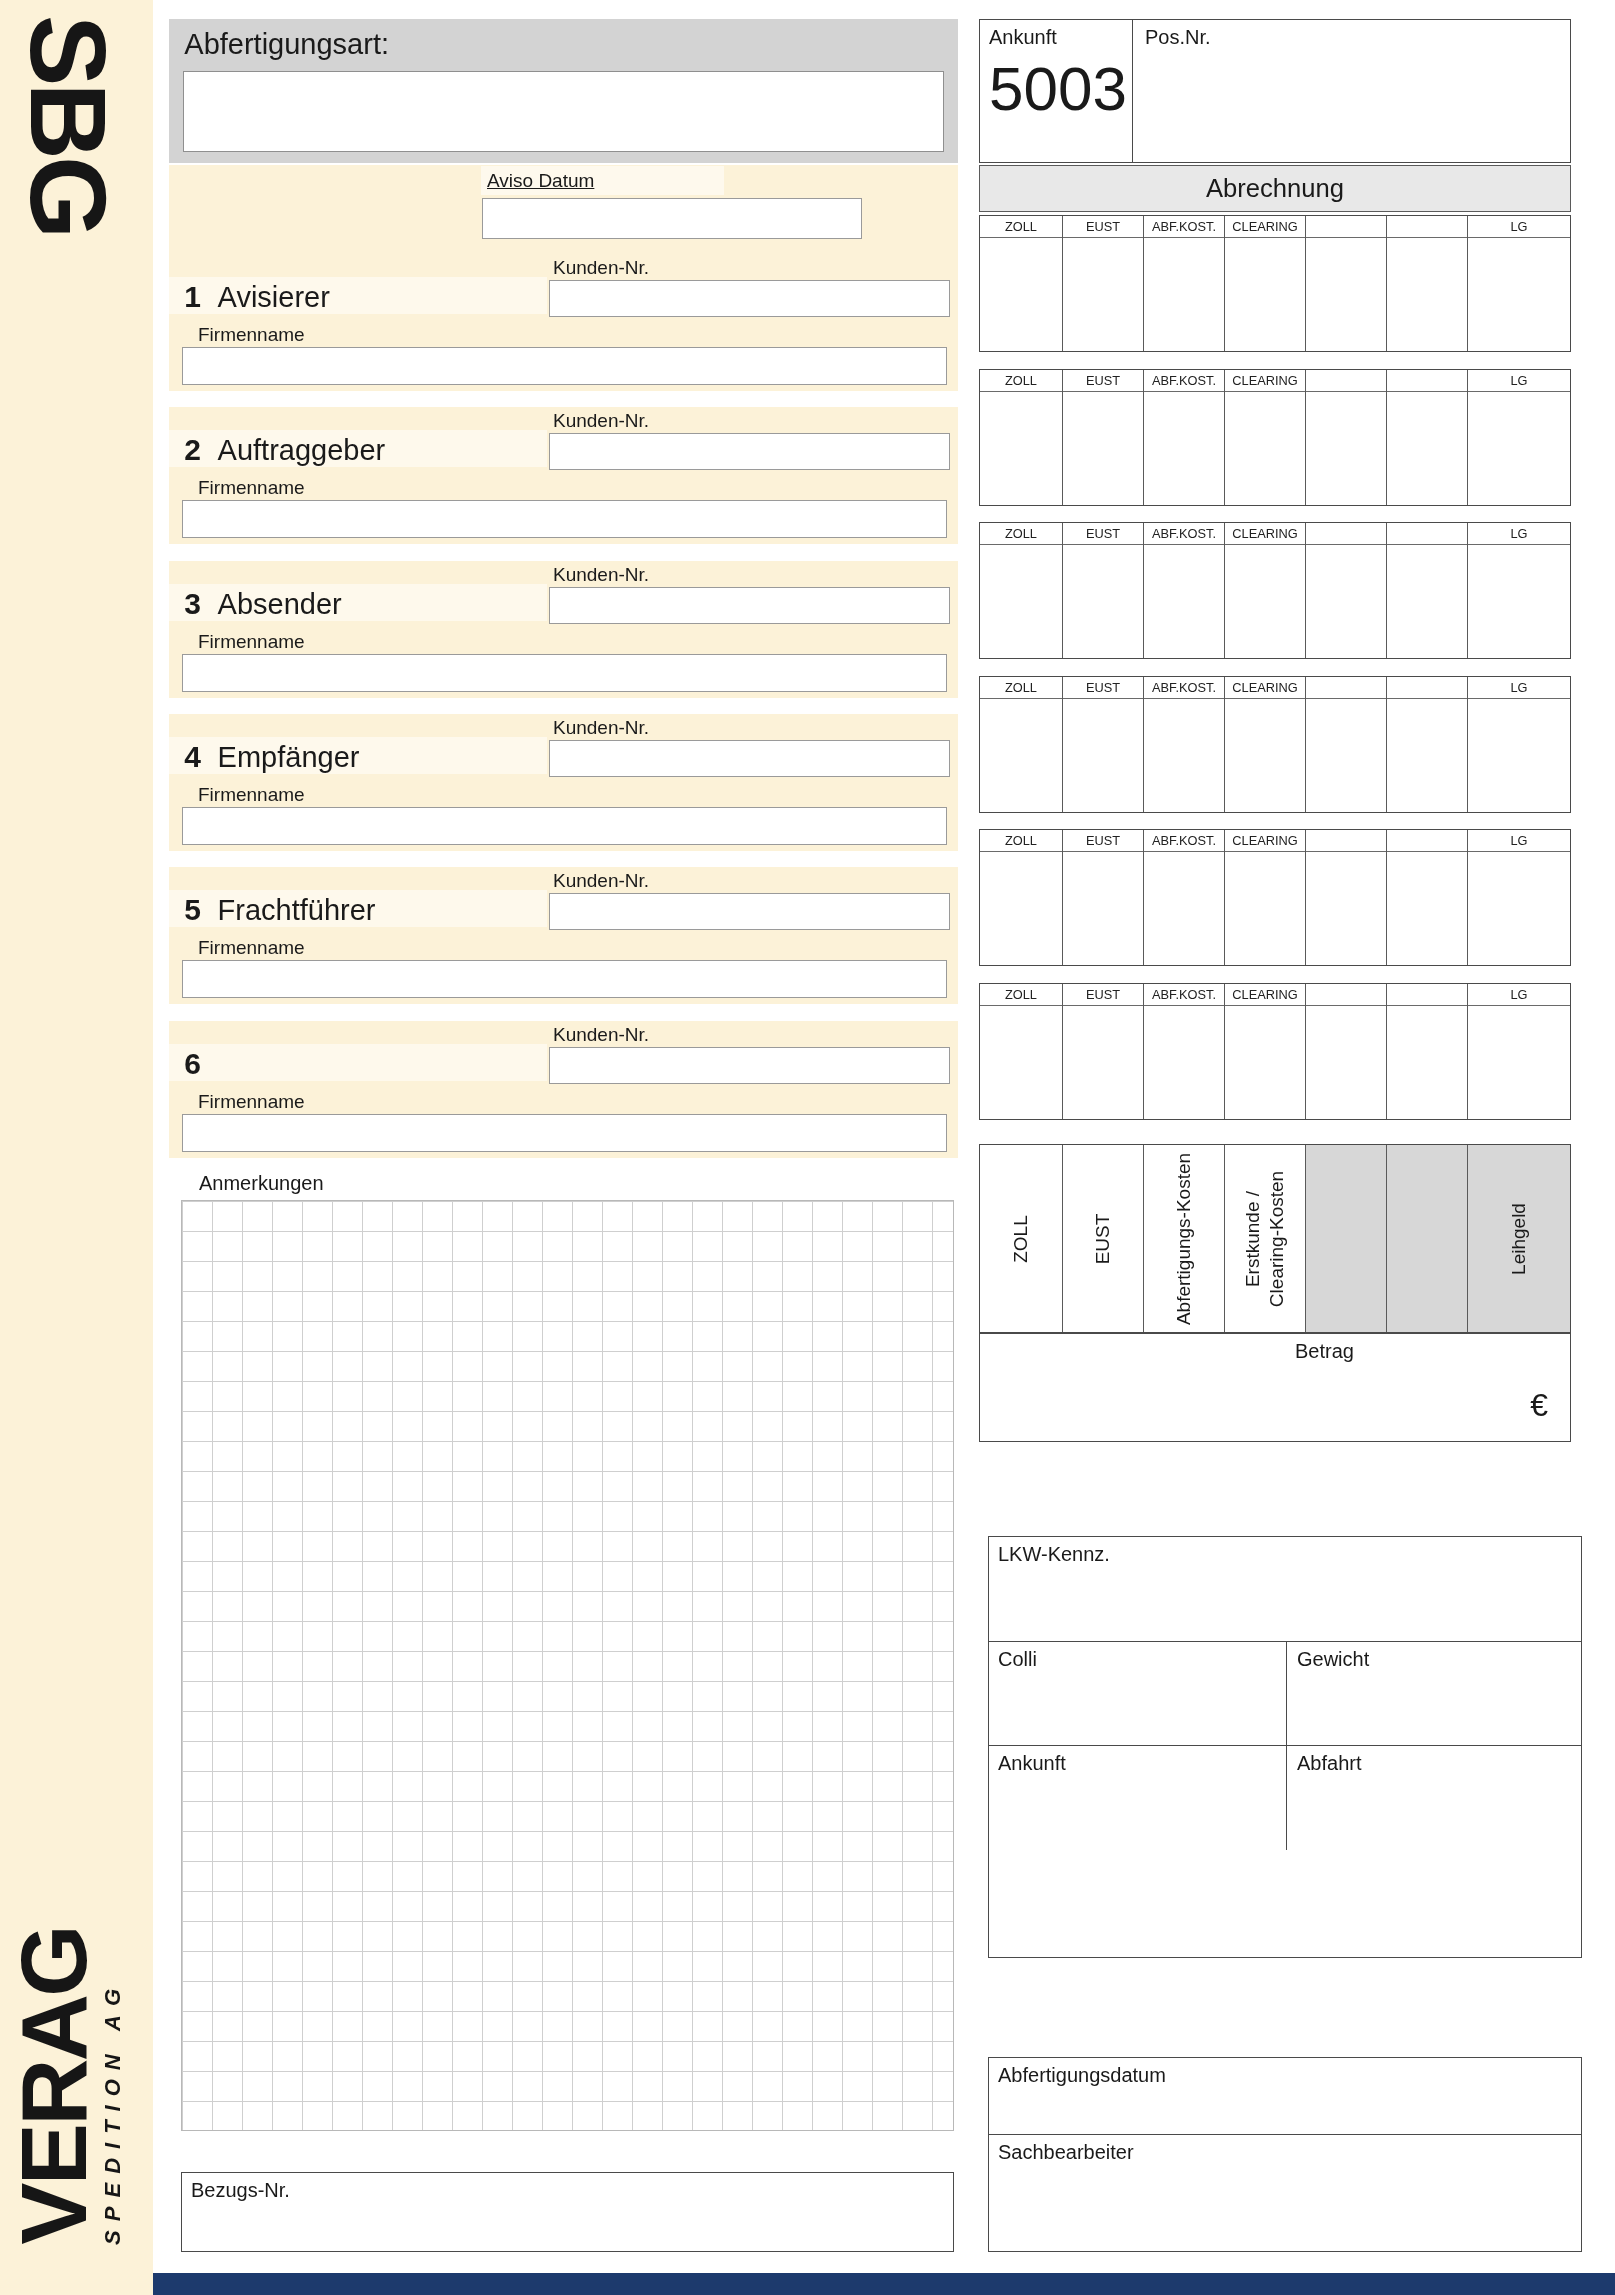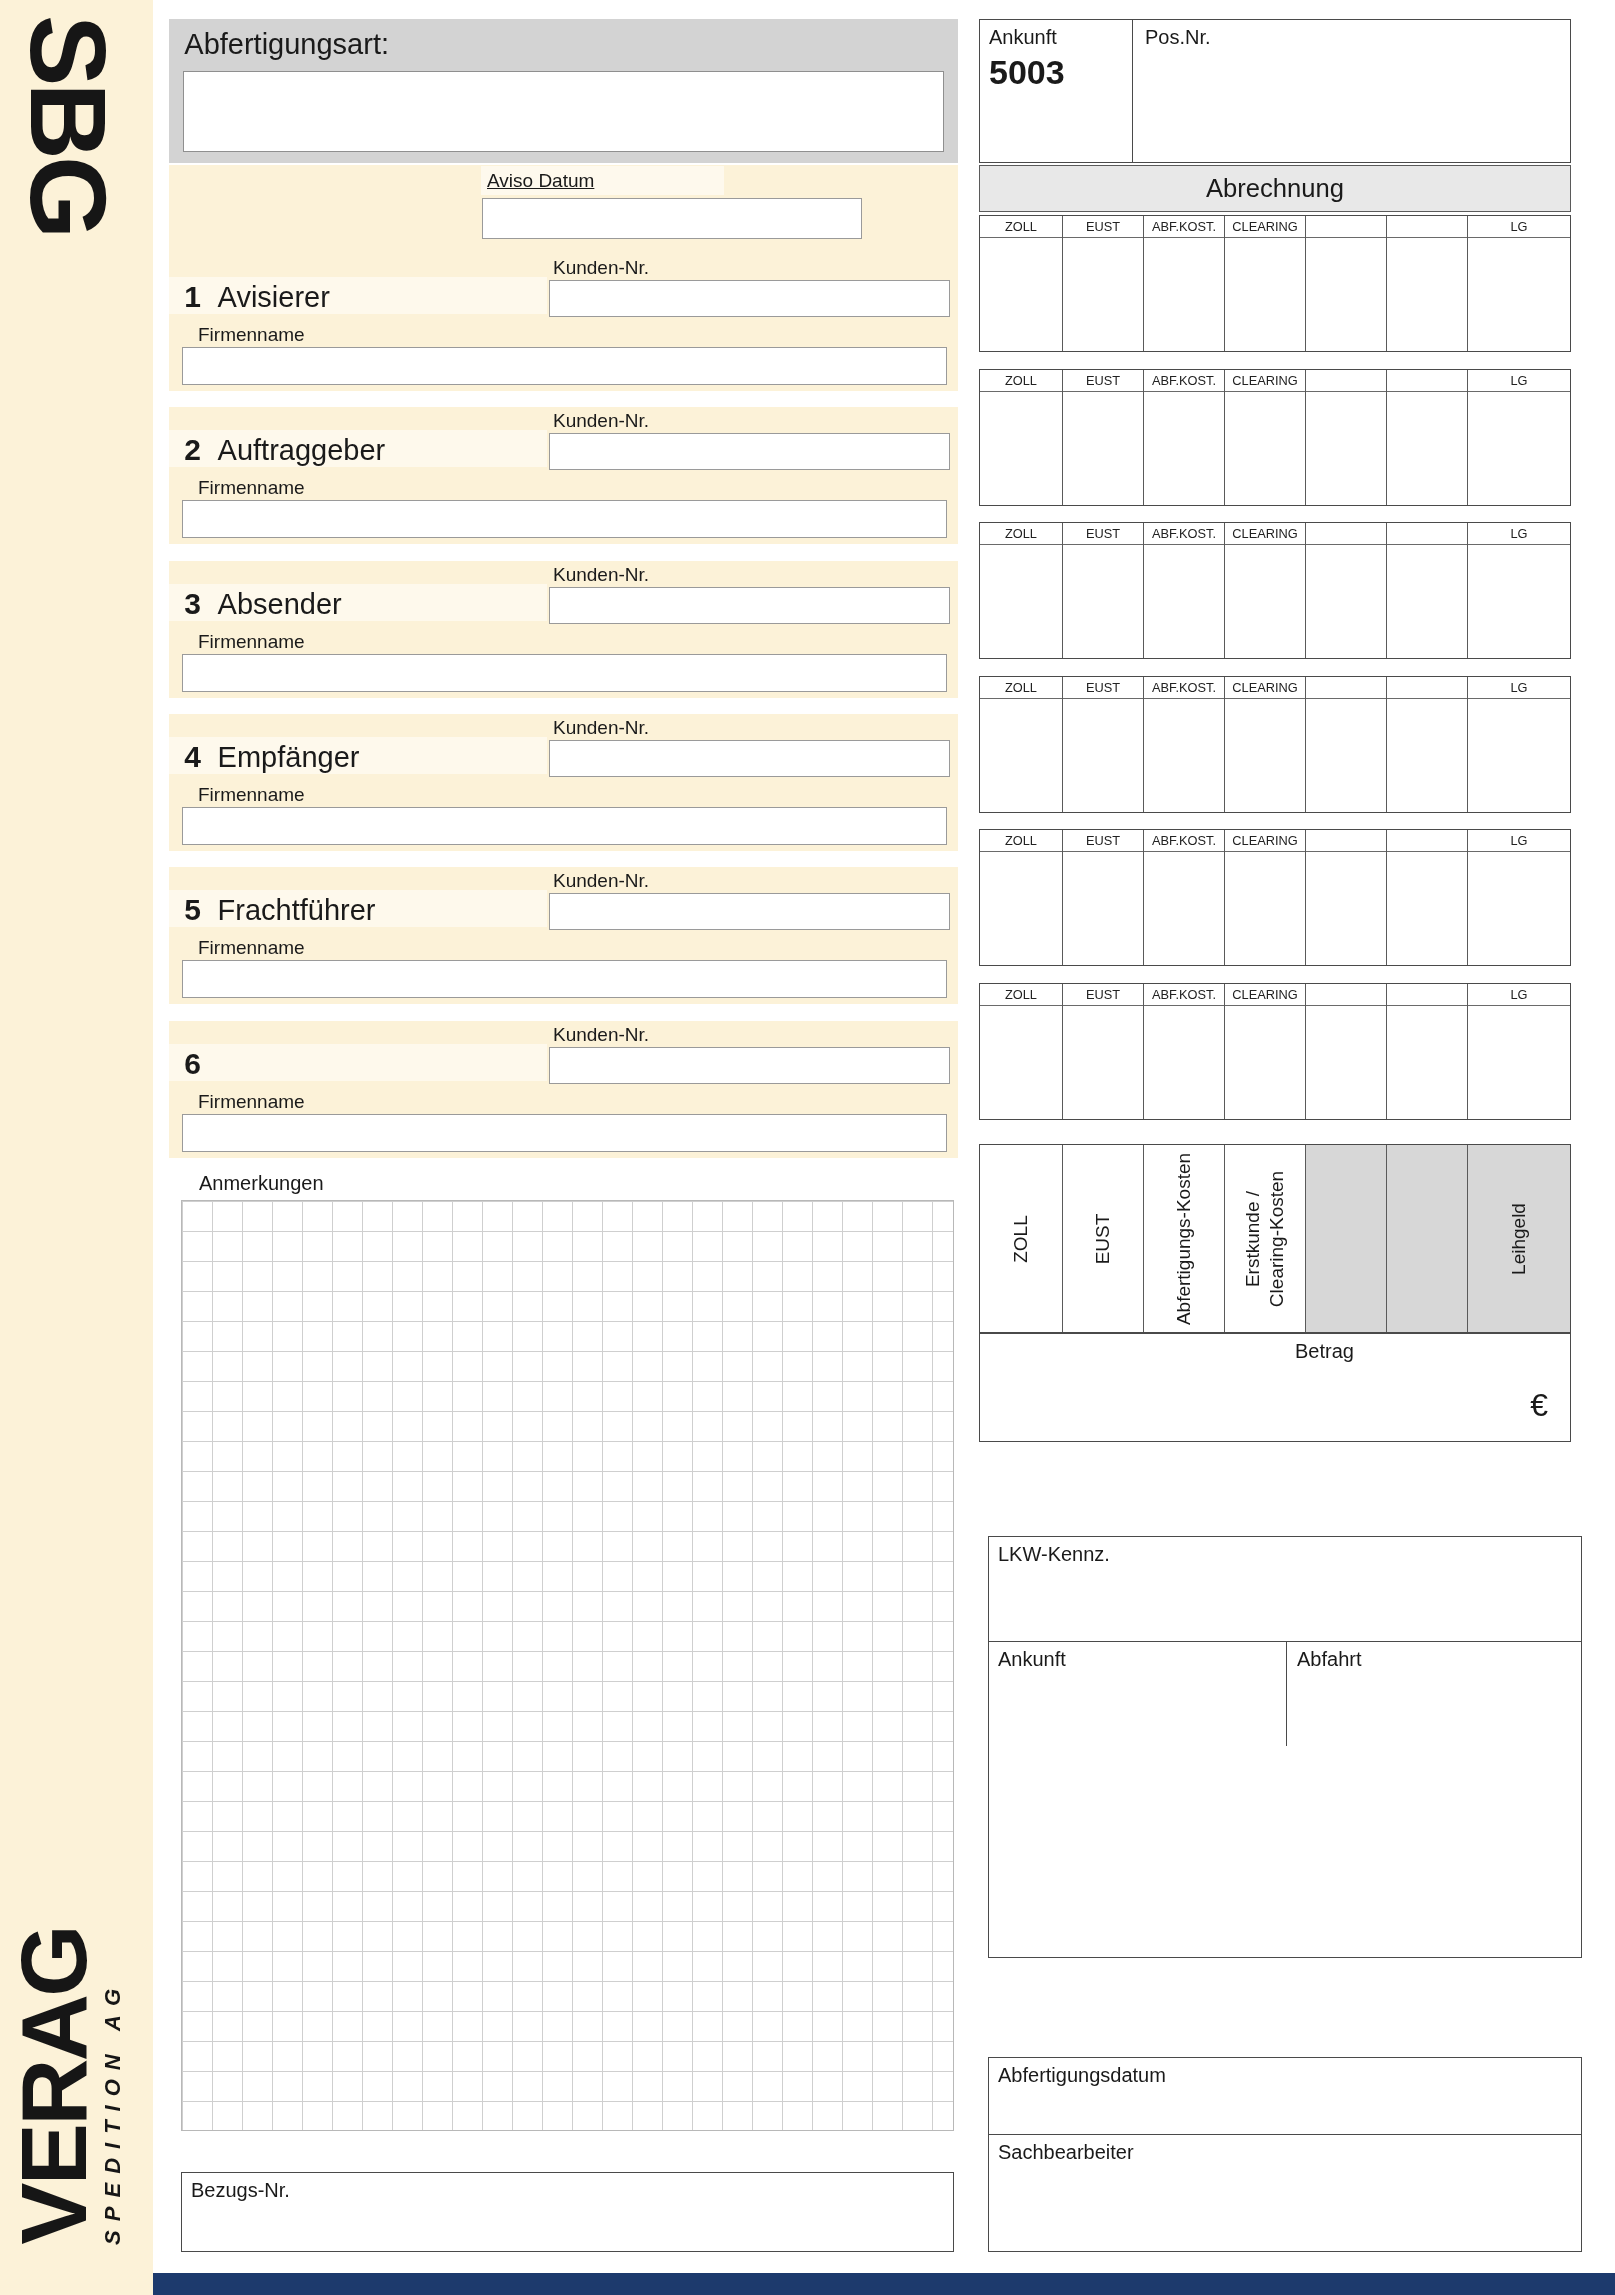--- a/index.html
+++ b/index.html
@@ -33,21 +33,21 @@
   }
 
   
   .abf-panel { position:absolute; left:169px; top:19px; width:789px; height:144px; background:#d3d3d3; }
   .abf-label { position:absolute; left:15.3px; top:9px; font-size:29px; }
   .abf-input { position:absolute; left:14px; right:14px; top:52px; bottom:11.5px; background:#fff; border:1.3px solid #8f8f8f; }
 
   .filiale-box { position:absolute; left:979px; top:19px; width:592px; height:144px; border:1.9px solid #4a4a4a; background:#fff; }
   .filiale-cell { position:absolute; left:0; top:0; width:153px; height:100%; border-right:1.9px solid #4a4a4a; }
   .filiale-label { margin:6.4px 0 0 9px; font-size:20px; }
-  .filiale-value { margin:3.8px 0 0 9px; font-size:34px; font-weight:700; }
+  .filiale-value { margin:3.8px 0 0 9px; font-size:62px; font-weight:400; }
   .posnr-label { position:absolute; left:165px; top:6.4px; font-size:20px; }
 
   .abrechnung { position:absolute; left:979px; top:165px; width:592px; height:47px; background:#e8e8e8; border:1.3px solid #5a5a5a;
                 display:flex; align-items:center; justify-content:center; font-size:25.6px; }
 
   
   .aviso-band { position:absolute; left:169px; top:165px; width:789px; height:89px; background:#fcf2d8; }
   .aviso-lightband { position:absolute; left:312px; top:1.3px; width:243px; height:29px; background:rgba(255,255,255,.55); }
   .aviso-label { position:absolute; left:318px; top:5.1px; font-size:19px;text-decoration:underline; }
   .aviso-input { position:absolute; left:313px; top:33px; width:380px; height:41px; background:#fff; border:1.3px solid #9a9a9a; }
@@ -386,20 +386,25 @@
   </div>
 </div>
 
 <div class="anm-label">Anmerkungen</div>
 <div class="anm-grid"></div>
 
 <div class="ship-box">
   <div class="ship-row r1">
     <div class="small-label">LKW-Kennz.</div>
   </div>
+  <div class="ship-row r3">
+    <div class="small-label">Colli</div>
+    <div class="split"></div>
+    <div class="label-right">Gewicht</div>
+  </div>
   <div class="ship-row r4">
     <div class="small-label">Ankunft</div>
     <div class="split"></div>
     <div class="label-right">Abfahrt</div>
   </div>
 </div>
 
 <div class="proc-box">
   <div class="p1">
     <div class="small-label">Abfertigungsdatum</div>

